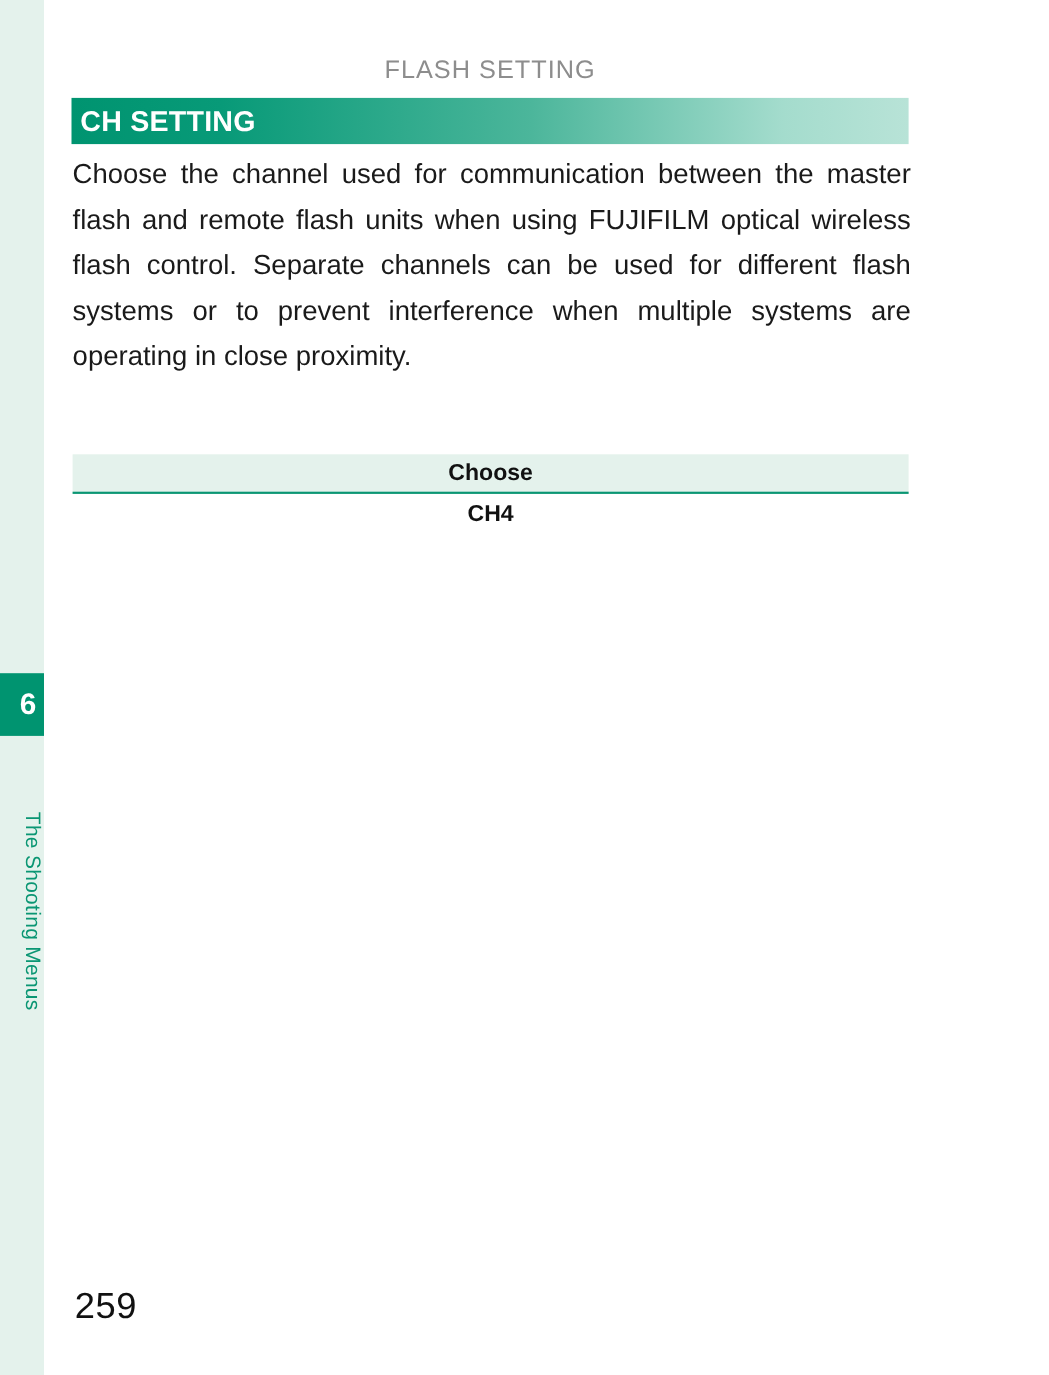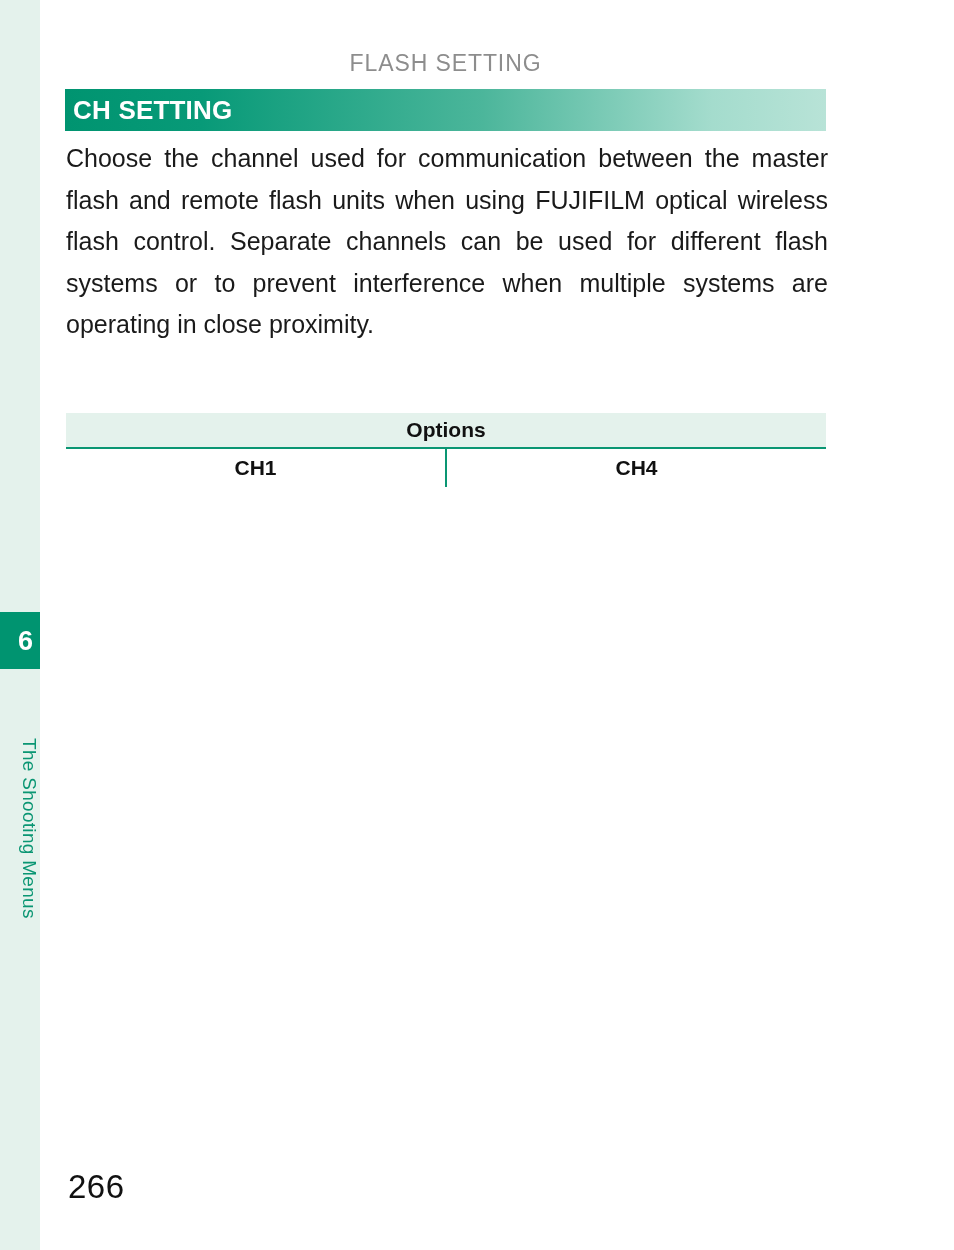--- a/index.html
+++ b/index.html
@@ -175,21 +175,20 @@
 <div class="running-header">FLASH SETTING</div>
 
 <div class="section-bar">
   <span class="section-bar-title">CH SETTING</span>
 </div>
 
 <div class="body-text">Choose the channel used for communication between the master flash and remote flash units when using FUJIFILM optical wireless flash control. Separate channels can be used for different flash systems or to prevent interference when multiple systems are operating in close proximity.</div>
 
 <div class="options-table">
   <div class="options-head">
-    <span class="options-head-label">Options</span>
+    <span class="options-head-label">Choose</span>
   </div>
   <div class="options-row">
-    <div class="options-cell">CH1</div>
     <div class="options-cell">CH4</div>
   </div>
 </div>
 
-<div class="page-number">266</div>
+<div class="page-number">259</div>
 
 </body></html>

